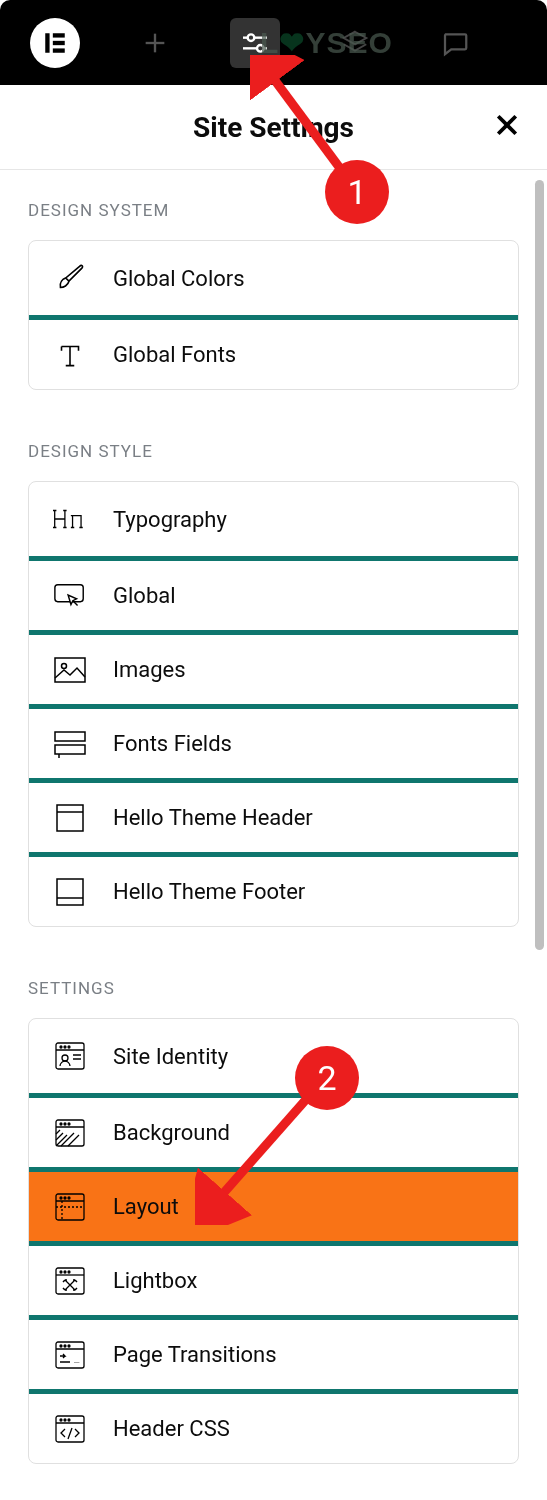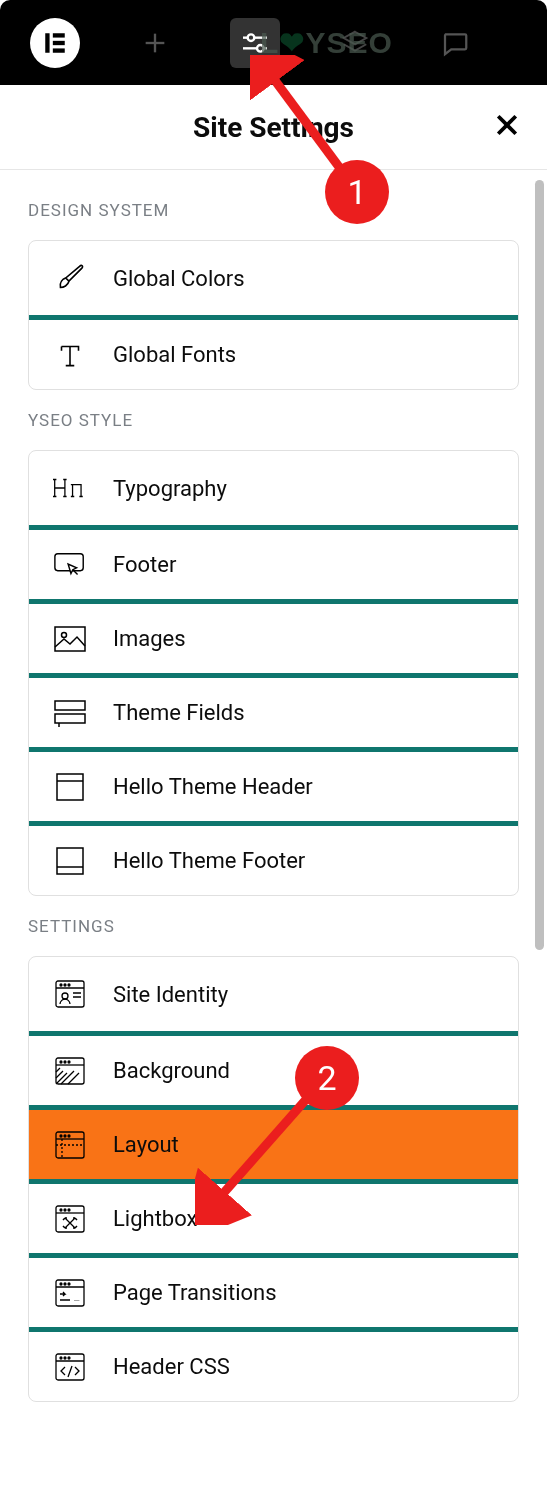--- a/index.html
+++ b/index.html
@@ -95,21 +95,21 @@
     .section-label {
       font-size: 17px;
       color: #7a7f85;
       letter-spacing: 1px;
       margin-bottom: 20px;
       font-weight: 400;
     }
     .menu-group {
       border: 1px solid #e0e0e0;
       border-radius: 8px;
-      margin-bottom: 20px;
+      margin-bottom: 51px;
       overflow: hidden;
       background: #fff;
     }
     .menu-item {
       display: flex;
       align-items: center;
       height: 74px;
       padding: 0 24px;
       border-top: 5px solid #0f766e;
       cursor: pointer;
@@ -231,60 +231,60 @@
     <div class="menu-item">
       <div class="menu-icon">
         <svg width="34" height="34" viewBox="0 0 32 32" fill="none" stroke="#000" stroke-width="1.5">
           <path d="M8 8 h16 v4 M8 8 v4 M16 8 v18 M12 26 h8"></path>
         </svg>
       </div>
       <div class="menu-label">Global Fonts</div>
     </div>
   </div>
 
-  <div class="section-label">YSEO STYLE</div>
+  <div class="section-label">DESIGN STYLE</div>
   <div class="menu-group">
     <div class="menu-item">
       <div class="menu-icon">
         <svg width="38" height="30" viewBox="0 0 40 28" fill="none" stroke="#000" stroke-width="1.5">
           <path d="M2 4 v20 M14 4 v20 M2 14 h12 M0 4 h4 M12 4 h4 M0 24 h4 M12 24 h4"></path>
           <path d="M23 24 v-14 l10 0 v14 M21 24 h4 M31 24 h4 M21 10 h4"></path>
         </svg>
       </div>
       <div class="menu-label">Typography</div>
     </div>
     <div class="menu-item">
       <div class="menu-icon">
         <svg width="36" height="32" viewBox="0 0 36 32" fill="none" stroke="#000" stroke-width="1.5">
           <rect x="2" y="4" width="30" height="18" rx="3"></rect>
           <path d="M16 15 l3 10 l2-4 l4-2 z" fill="#fff"></path>
           <line x1="21" y1="21" x2="26" y2="26"></line>
         </svg>
       </div>
-      <div class="menu-label">Footer</div>
+      <div class="menu-label">Global</div>
     </div>
     <div class="menu-item">
       <div class="menu-icon">
         <svg width="34" height="30" viewBox="0 0 34 30" fill="none" stroke="#000" stroke-width="1.5">
           <rect x="2" y="3" width="30" height="24"></rect>
           <circle cx="11" cy="11" r="2.5"></circle>
           <path d="M2 23 l9-8 l6 5 l7-7 l8 9"></path>
         </svg>
       </div>
       <div class="menu-label">Images</div>
     </div>
     <div class="menu-item">
       <div class="menu-icon">
         <svg width="34" height="30" viewBox="0 0 34 30" fill="none" stroke="#000" stroke-width="1.5">
           <rect x="2" y="3" width="30" height="9"></rect>
           <rect x="2" y="16" width="30" height="9"></rect>
           <line x1="6" y1="25" x2="6" y2="29"></line>
         </svg>
       </div>
-      <div class="menu-label">Theme Fields</div>
+      <div class="menu-label">Fonts Fields</div>
     </div>
     <div class="menu-item">
       <div class="menu-icon">
         <svg width="32" height="32" viewBox="0 0 32 32" fill="none" stroke="#000" stroke-width="1.5">
           <rect x="3" y="3" width="26" height="26"></rect>
           <line x1="3" y1="10" x2="29" y2="10"></line>
         </svg>
       </div>
       <div class="menu-label">Hello Theme Header</div>
     </div>

